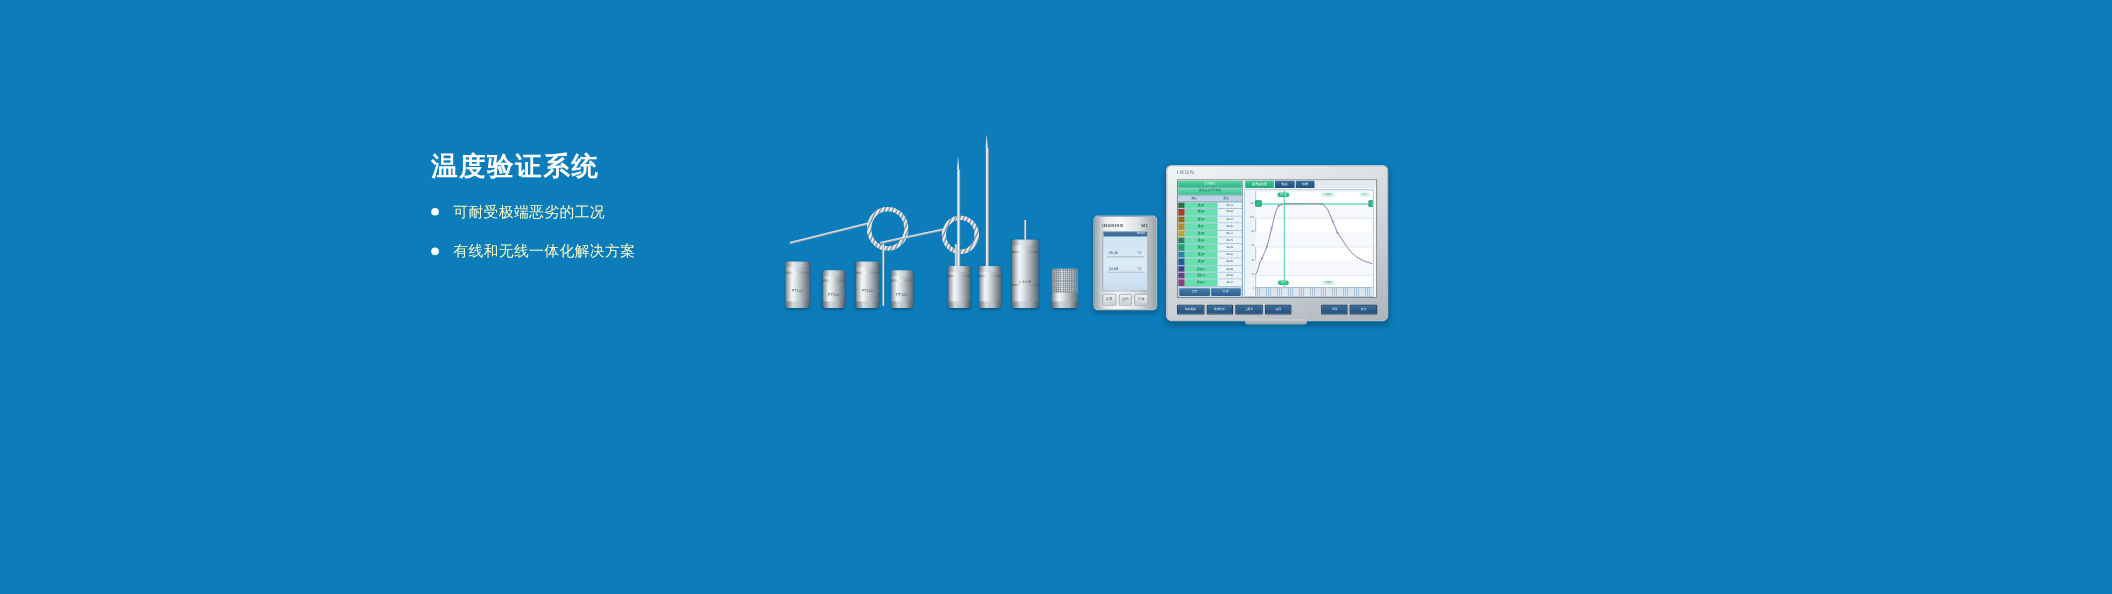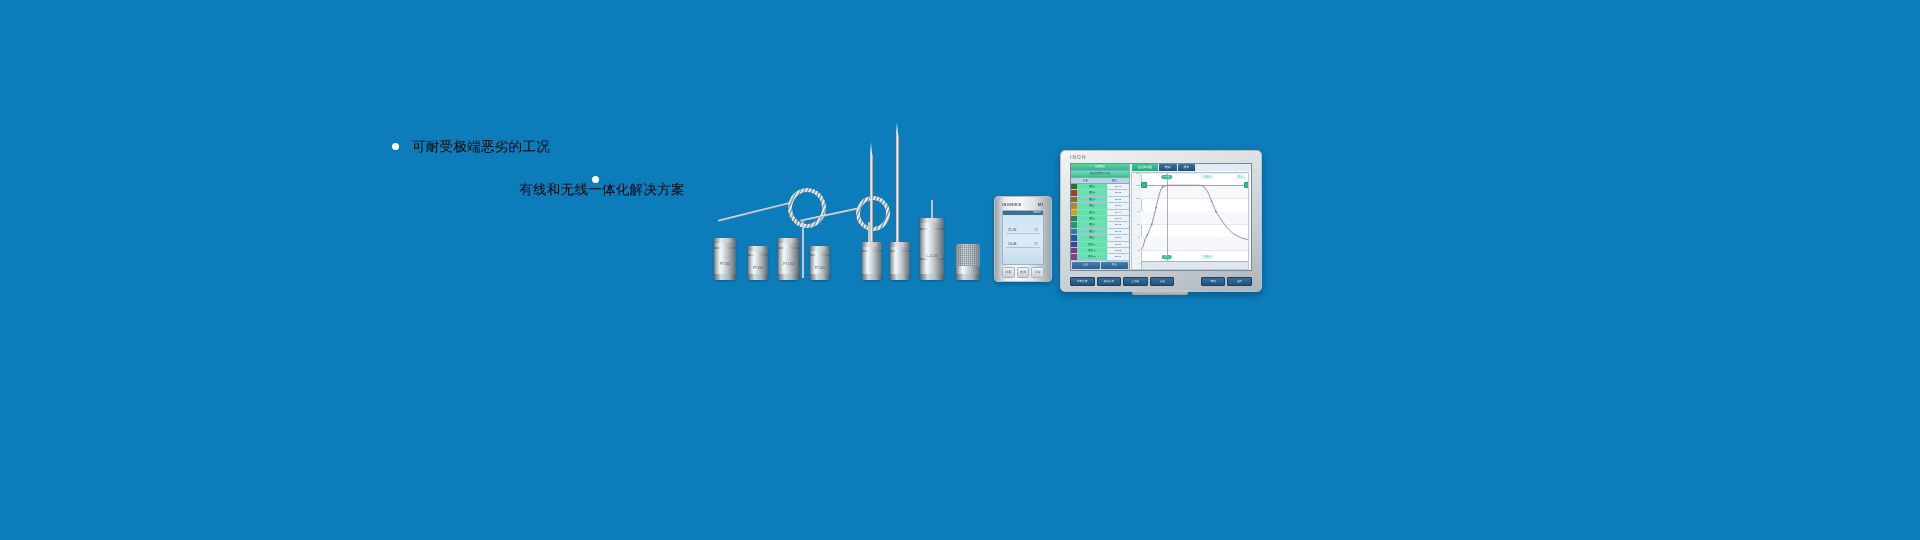--- a/index.html
+++ b/index.html
@@ -22,24 +22,24 @@
     letter-spacing:1.5px;line-height:1;margin:0 0 22px 0;
     white-space:nowrap;
   }
   .subtitle{
     font-size:13.5px;color:#eaf4fb;line-height:1;
     margin:0 0 26px 0;white-space:nowrap;letter-spacing:.3px;
   }
   .bullets{list-style:none;margin:0;padding:0;}
   .bullets li{
     display:flex;align-items:center;
-    font-size:13.5px;color:#000000;line-height:1;
+    font-size:13.5px;color:#fef9c3;line-height:1;
     margin-bottom:22px;letter-spacing:.3px;white-space:nowrap;
   }
-  .bullets li:last-child{margin-bottom:0;flex-direction:column;}
+  .bullets li:last-child{margin-bottom:0;}
   .dot{
     width:7px;height:7px;border-radius:50%;
     background:#ffffff;margin-right:13px;flex:0 0 auto;
   }
 
   
   .scene{position:absolute;left:700px;top:120px;width:520px;height:190px;}
 
   
   .coil-probe{position:absolute;}
@@ -252,20 +252,21 @@
     position:absolute;background:linear-gradient(180deg,#c9cfd3,#9aa2a8);
     border-radius:2px;
   }
 </style>
 </head>
 <body>
 
 <div class="banner">
 
   <div class="copy">
+    <h1 class="title">温度验证系统</h1>
     <ul class="bullets">
       <li>
         <span class="dot"></span>
         <span>可耐受极端恶劣的工况</span>
       </li>
       <li>
         <span class="dot"></span>
         <span>有线和无线一体化解决方案</span>
       </li>
     </ul>

